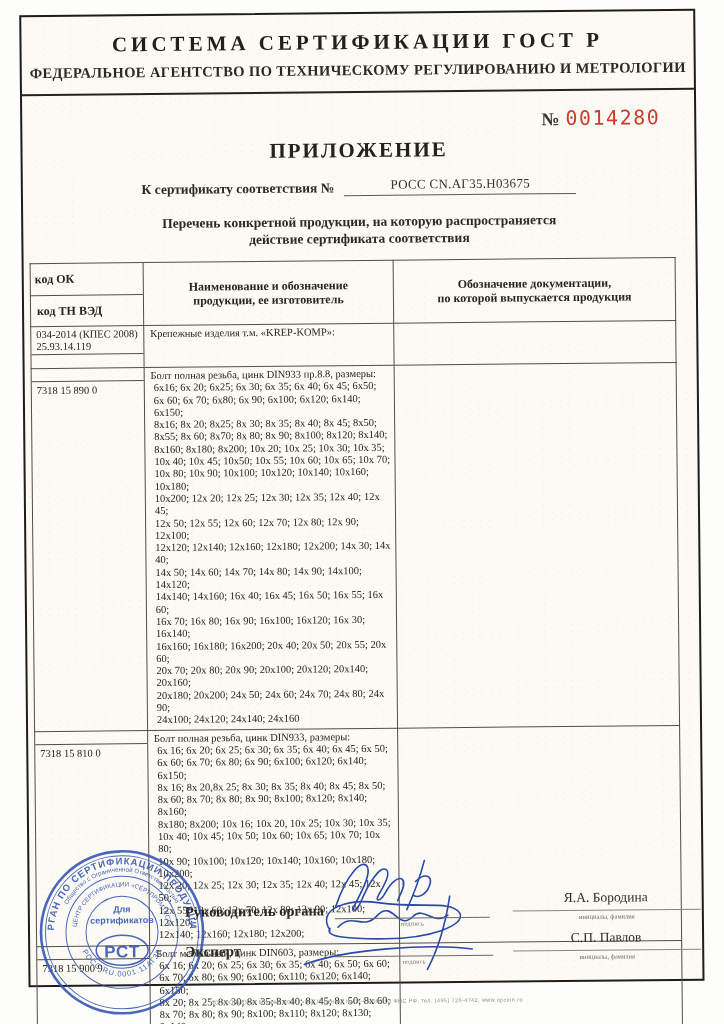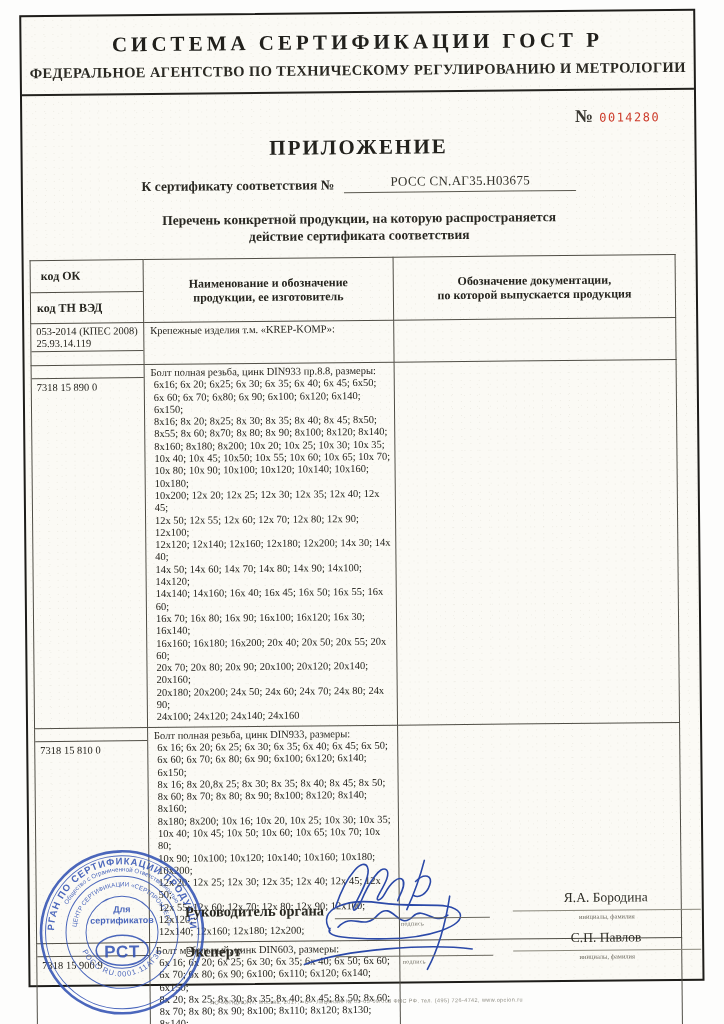--- a/index.html
+++ b/index.html
@@ -20,34 +20,34 @@
       radial-gradient(rgba(190,188,168,0.22) 0.6px, transparent 0.9px),
       radial-gradient(rgba(170,172,150,0.15) 0.6px, transparent 1px);
     background-size:9px 7px, 13px 11px;
     background-position:0 0, 4px 3px;
   }
   .head { padding-top:16px; padding-bottom:12px; text-align:center; border-bottom:2px solid #24231f; }
   .sys-title { font-size:21px; font-weight:bold; letter-spacing:4px; color:#21201c; }
   .agency { margin-top:7px; font-size:14.5px; font-weight:bold; letter-spacing:0.4px; color:#2a2923; }
   .number-row { margin-top:15px; text-align:right; padding-right:34px; }
   .num-prefix { font-size:18px; font-weight:bold; color:#3a3832; margin-right:6px; }
-  .num-value { font-family:"DejaVu Sans Mono", monospace; font-size:12px; letter-spacing:1.5px; color:#cd3c2b; }
+  .num-value { font-family:"DejaVu Sans Mono", monospace; font-size:20px; letter-spacing:1.5px; color:#cd3c2b; }
   .main-title { margin-top:6px; text-align:center; font-size:21px; font-weight:bold; letter-spacing:2px; color:#23221d; }
   .cert-line { margin-top:12px; display:flex; justify-content:center; align-items:flex-end; gap:10px; }
   .cert-label { font-size:13.5px; font-weight:bold; color:#2a2923; }
   .cert-value-wrap { display:inline-block; width:232px; border-bottom:1.2px solid #5a584f; text-align:center; padding-bottom:2px; }
   .cert-value { font-size:13px; color:#33322b; letter-spacing:0.3px; }
   .subtitle { margin-top:17px; text-align:center; font-size:13.5px; font-weight:bold; line-height:17px; color:#2a2923; }
   .tbl-wrap { margin:13px 20px 0 6px; }
   table { width:100%; border-collapse:collapse; table-layout:fixed; }
   td { border:1px solid #504e46; vertical-align:top; font-size:10.5px; line-height:12.3px; }
   .col1 { width:17.5%; } .col2 { width:38.8%; } .col3 { width:43.7%; }
   .hdr td { font-size:12px; font-weight:bold; line-height:14px; }
   .hdr-left { display:flex; flex-direction:column; height:62px; }
-  .hdr-left .a { flex:1; border-bottom:1px solid #504e46; display:flex; align-items:center; padding-left:10px; }
+  .hdr-left .a { flex:1; border-bottom:1px solid #504e46; display:flex; align-items:center; padding-left:4px; }
   .hdr-left .b { flex:1; display:flex; align-items:center; padding-left:6px;font-family:Liberation Serif, serif; }
   .hdr-mid, .hdr-right { text-align:center; vertical-align:middle; white-space:pre-line; }
   td.codecell { padding:0; }
   .codecell .inner { display:flex; flex-direction:column; height:100%; }
   .code-text { padding:2px 3px 0 5px; white-space:pre-line; }
   .mini-top { height:13px; border-bottom:1px solid #504e46; margin-bottom:1px; }
   .mini-bottom { height:13px; border-top:1px solid #504e46; margin-top:auto; }
   .prodcell { padding:2px 3px 3px 6px; }
   .prod-title { font-size:10.5px; }
   .sizes { white-space:pre-line; padding-left:3px; }
@@ -120,21 +120,21 @@
             </div>
           </td>
           <td class="hdr-mid">Наименование и обозначение
 продукции, ее изготовитель</td>
           <td class="hdr-right">Обозначение документации,
 по которой выпускается продукция</td>
         </tr>
         <tr class="r0">
           <td class="codecell">
             <div class="inner">
-              <div class="code-text">053-2014 (КПЕС 2008)
+              <div class="code-text">034-2014 (КПЕС 2008)
 25.93.14.119</div>
               <div class="mini-bottom"></div>
             </div>
           </td>
           <td class="prodcell">
             <div class="prod-title">Крепежные изделия т.м. «KREP-KOMP»:</div>
           </td>
           <td></td>
         </tr>
         <tr>

